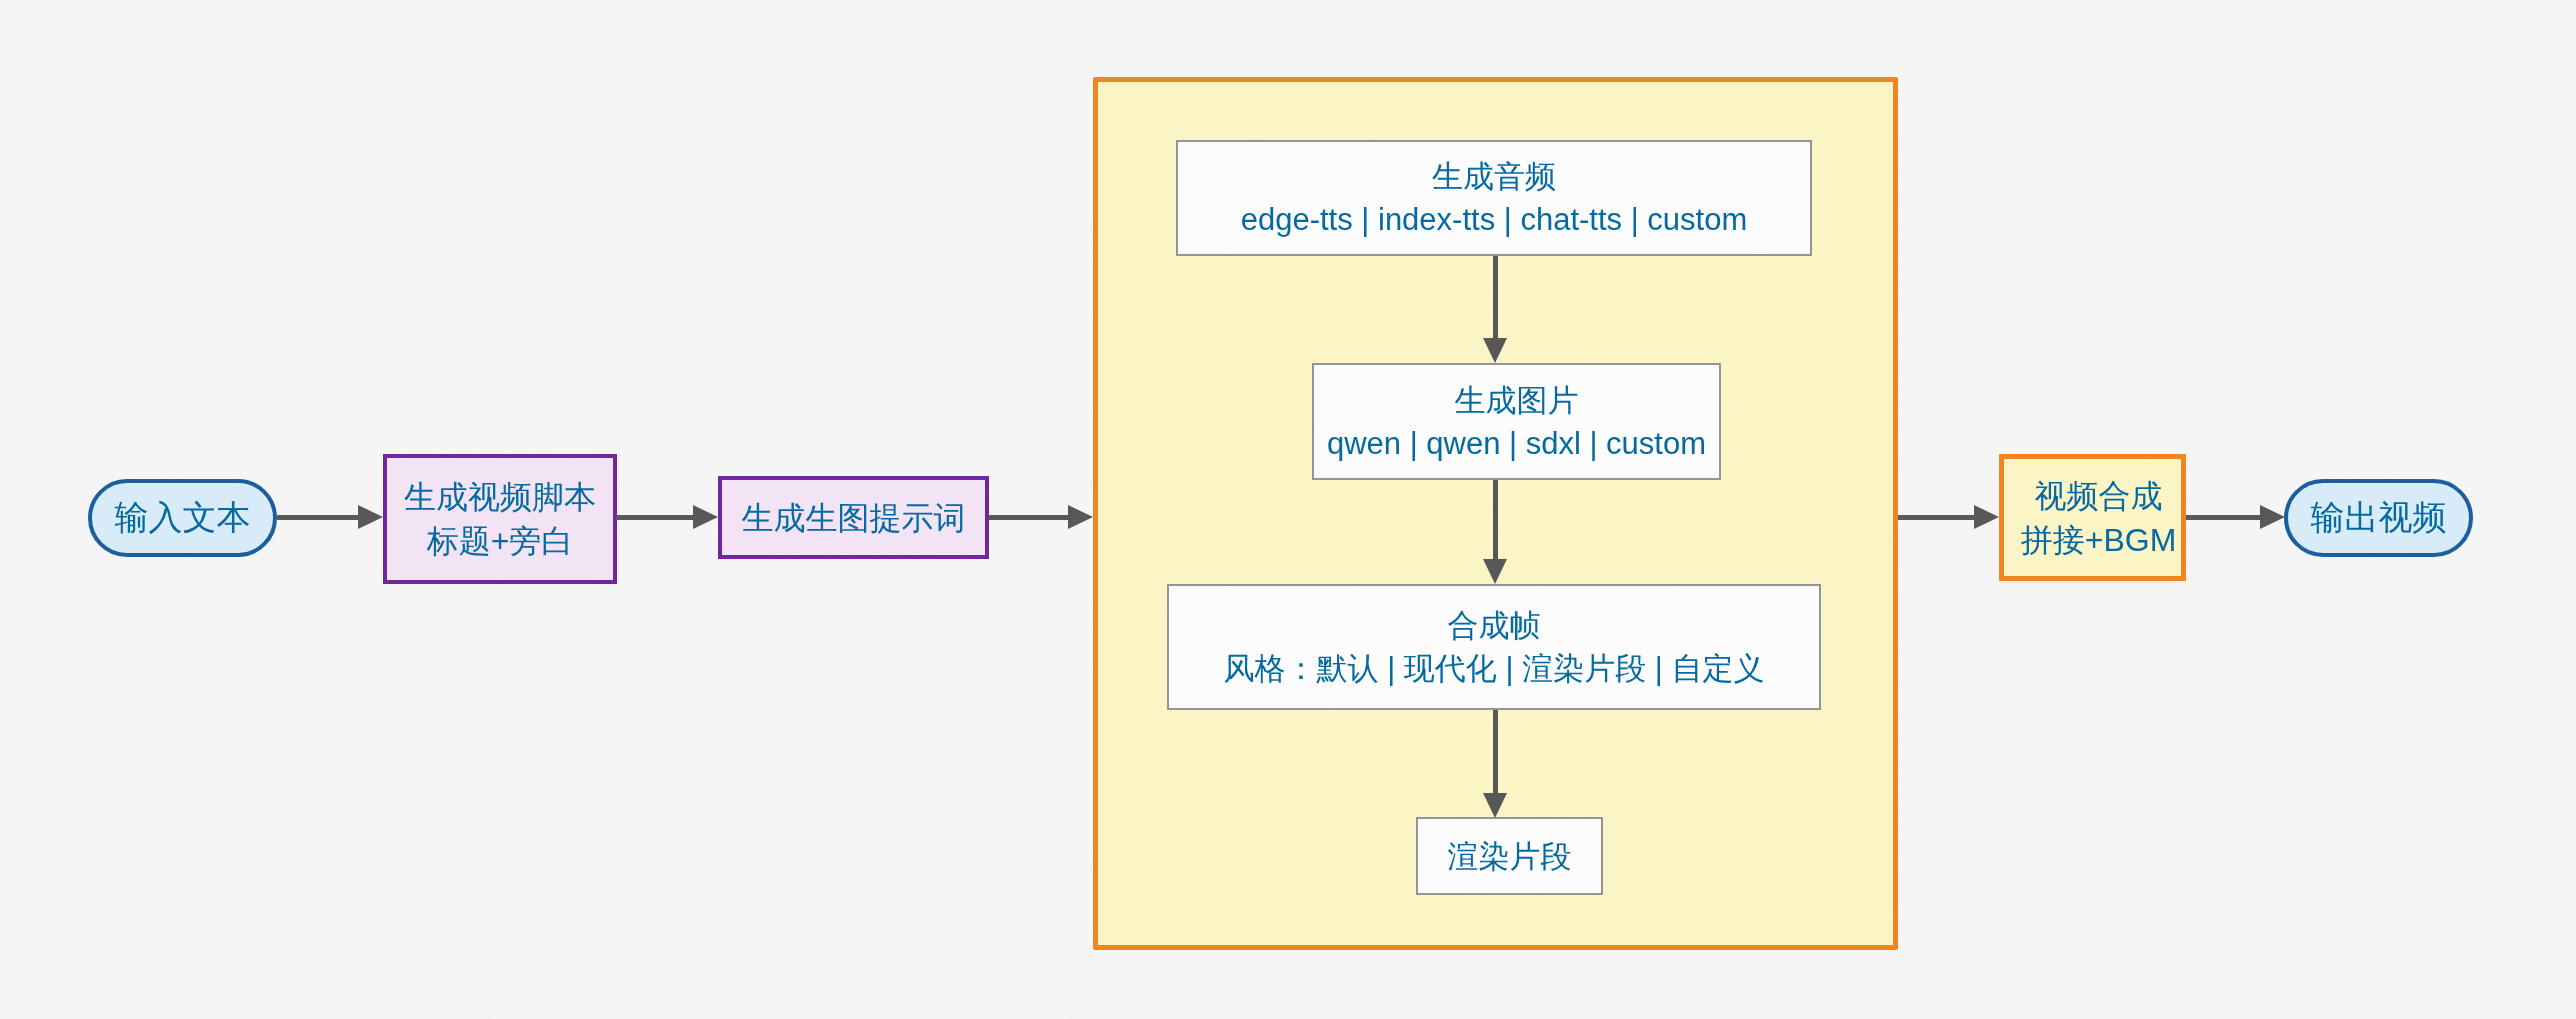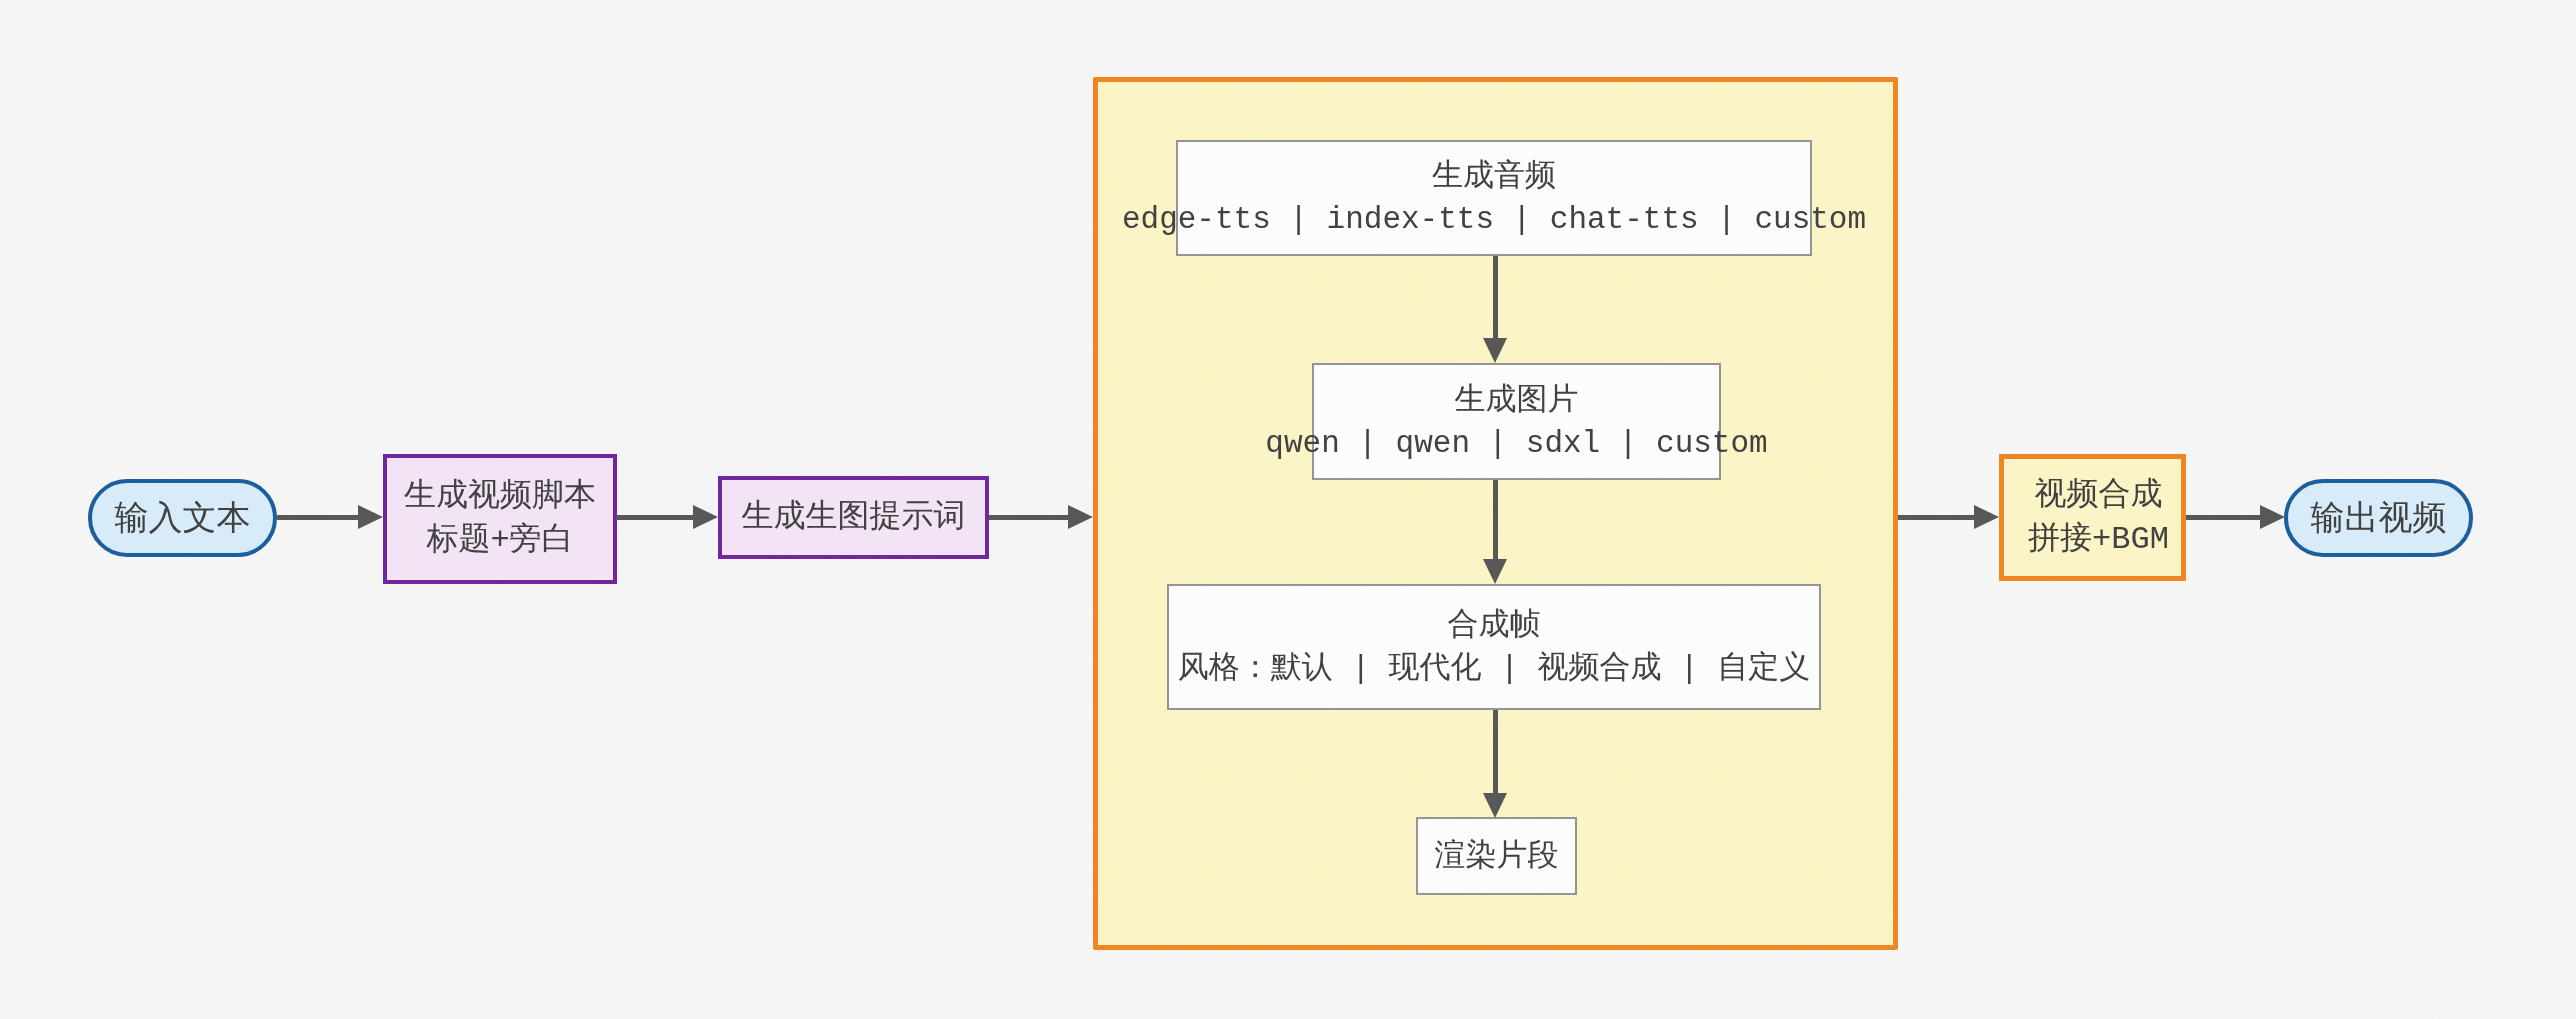--- a/index.html
+++ b/index.html
@@ -23,25 +23,24 @@
     pointer-events: none;
     z-index: 5;
   }
   .node {
     position: absolute;
     display: flex;
     flex-direction: column;
     align-items: center;
     justify-content: center;
     text-align: center;
-    color: #404040;
+    color: #0369a1;
     z-index: 2;
     box-sizing: border-box;
     white-space: nowrap;
-    font-family: Liberation Mono, monospace;
   }
   .stadium {
     background: #d8ecf9;
     border: 4.5px solid #1a5e9e;
     border-radius: 40px;
     font-size: 34px;
   }
   .proc-purple {
     background: #f3e4f6;
     border: 4.5px solid #71269c;
@@ -138,26 +137,26 @@
 
   <div class="node inner-box" style="left:1312px; top:363px; width:409px; height:117px;">
     <span>生成图片</span>
     <span>qwen | qwen | sdxl | custom</span>
   </div>
 
   <div class="arrow-v" style="left:1493px; top:480px; height:79px;"></div>
 
   <div class="node inner-box" style="left:1167px; top:584px; width:654px; height:126px;">
     <span>合成帧</span>
-    <span>风格：默认 | 现代化 | 视频合成 | 自定义</span>
+    <span>风格：默认 | 现代化 | 渲染片段 | 自定义</span>
   </div>
 
   <div class="arrow-v" style="left:1493px; top:710px; height:83px;"></div>
 
-  <div class="node inner-box" style="left:1416px; top:817px; width:161px; height:78px;">
+  <div class="node inner-box" style="left:1416px; top:817px; width:187px; height:78px;">
     <span>渲染片段</span>
   </div>
 
   <div class="arrow-h" style="left:1898px; top:515px; width:76px;"></div>
 
   <div class="node proc-orange" style="left:1999px; top:454px; width:187px; height:127px;">
     <span>视频合成</span>
     <span>拼接+BGM</span>
   </div>
 

